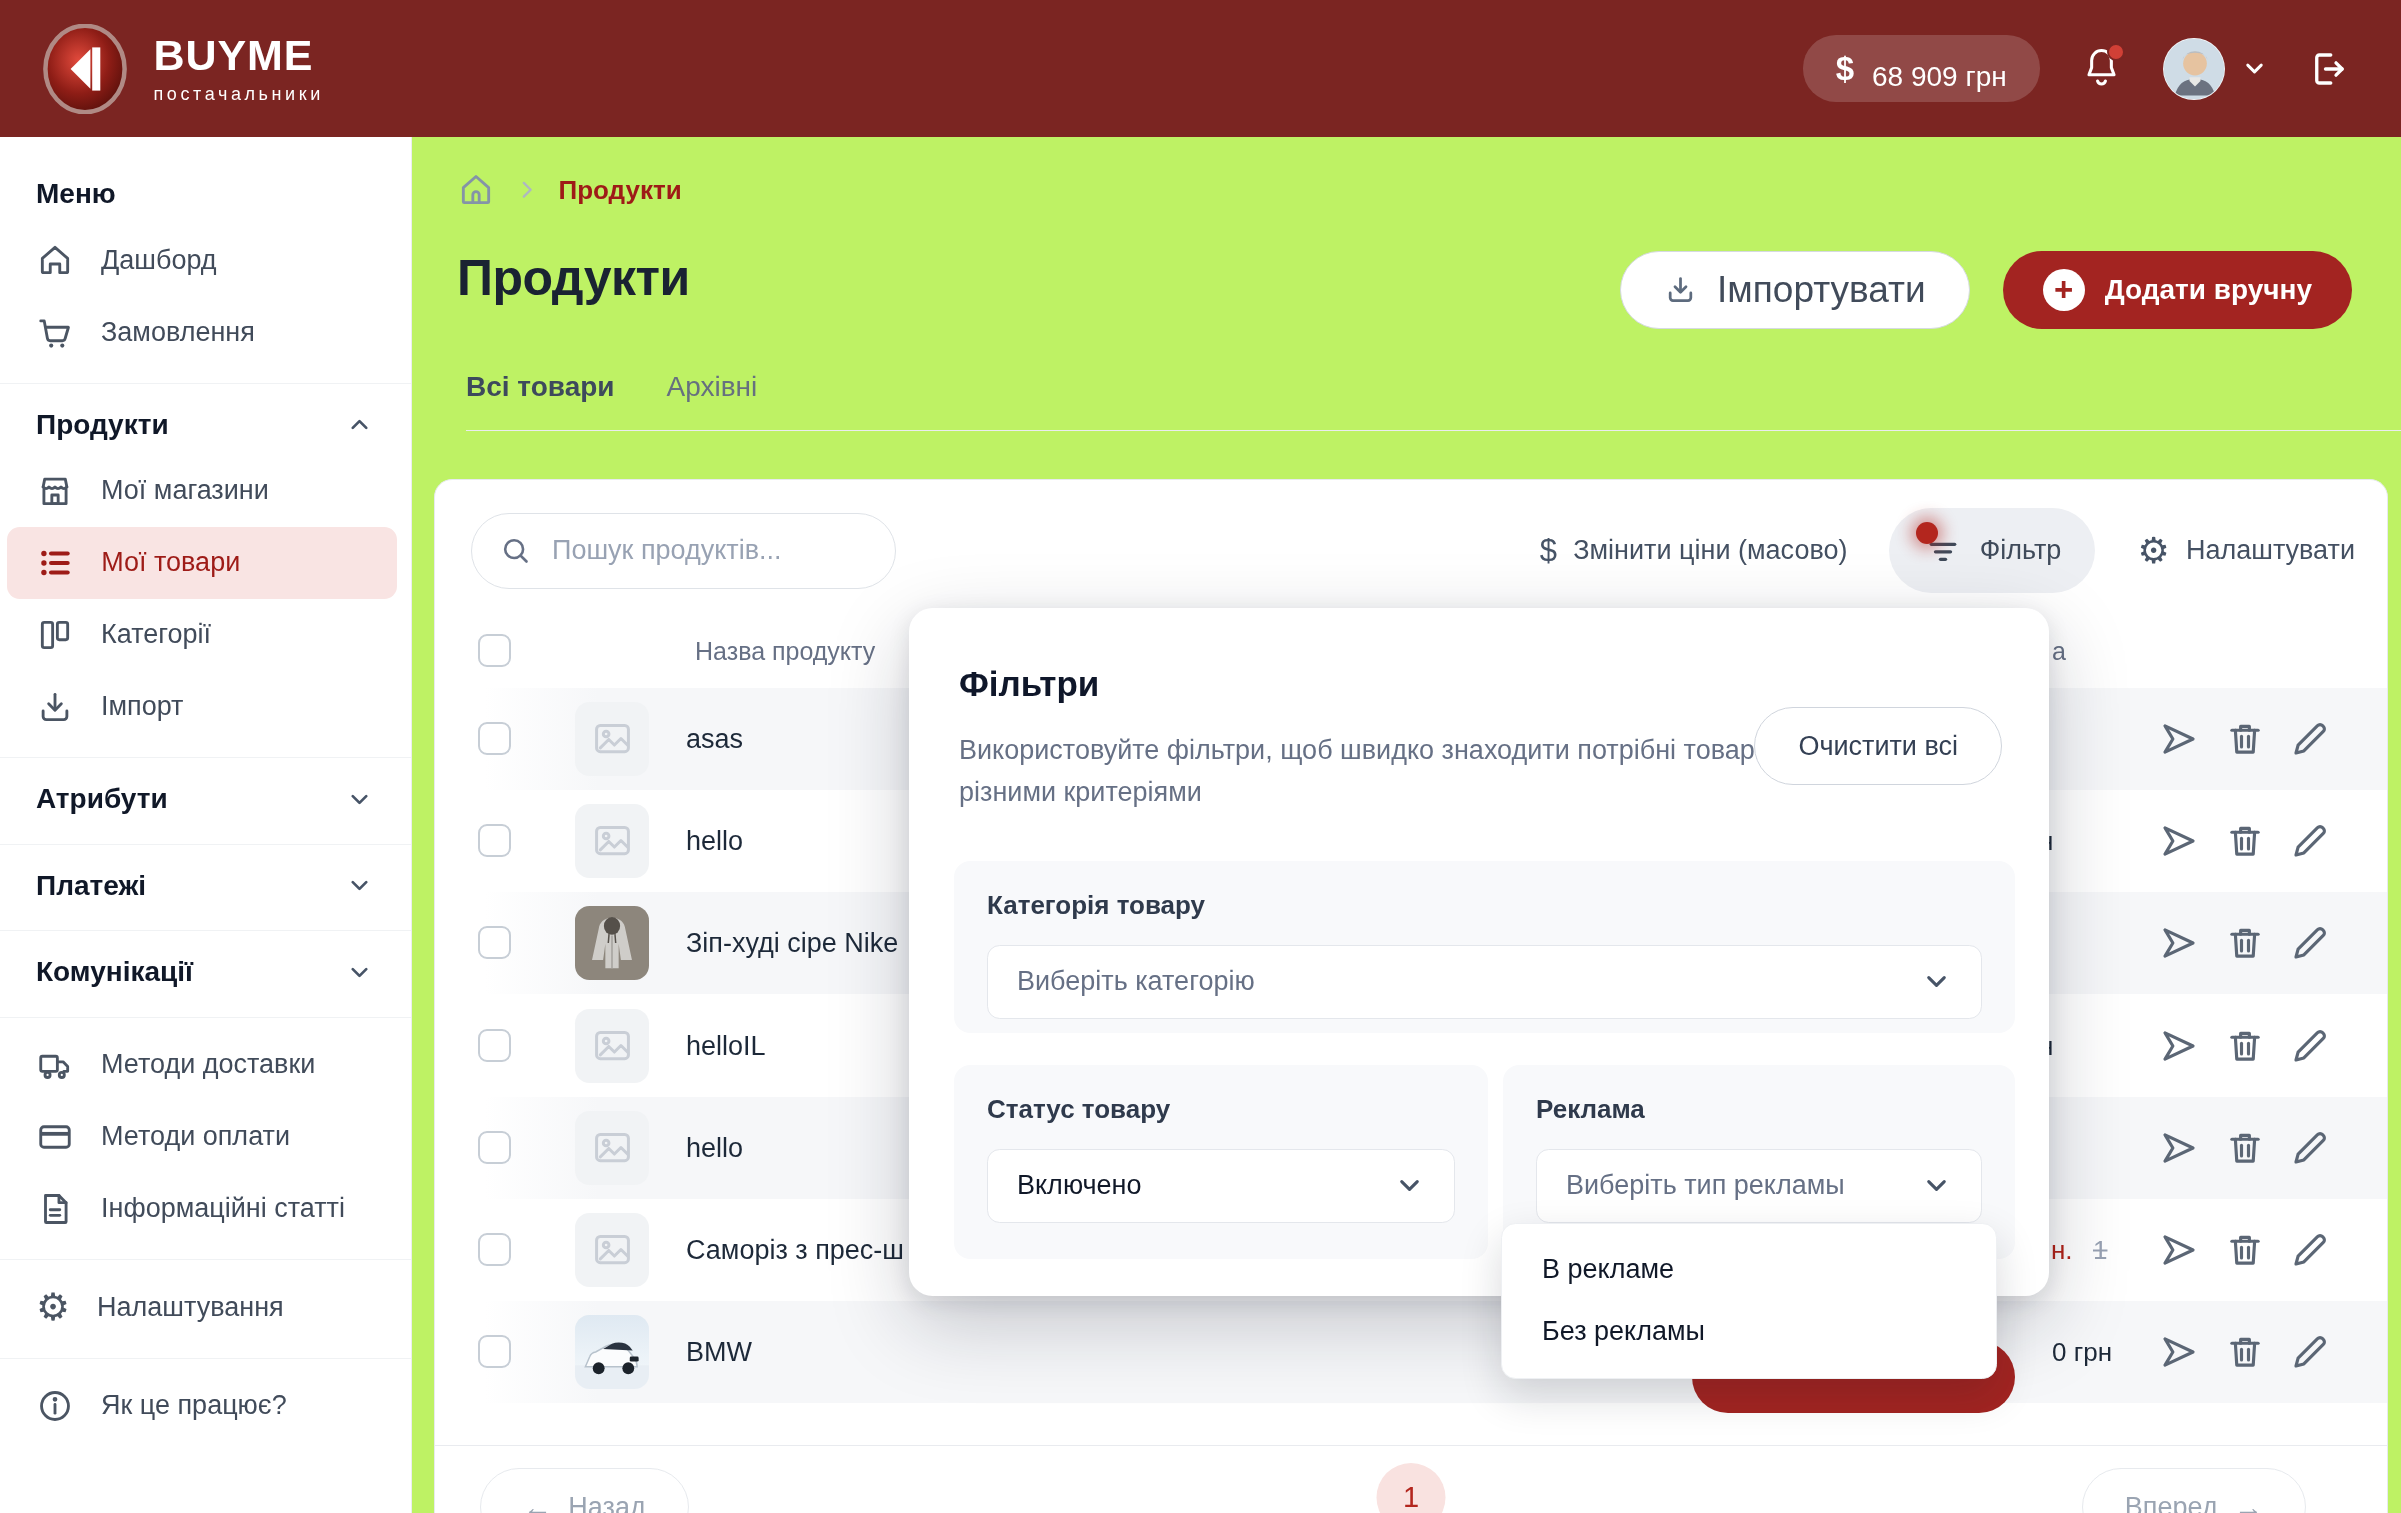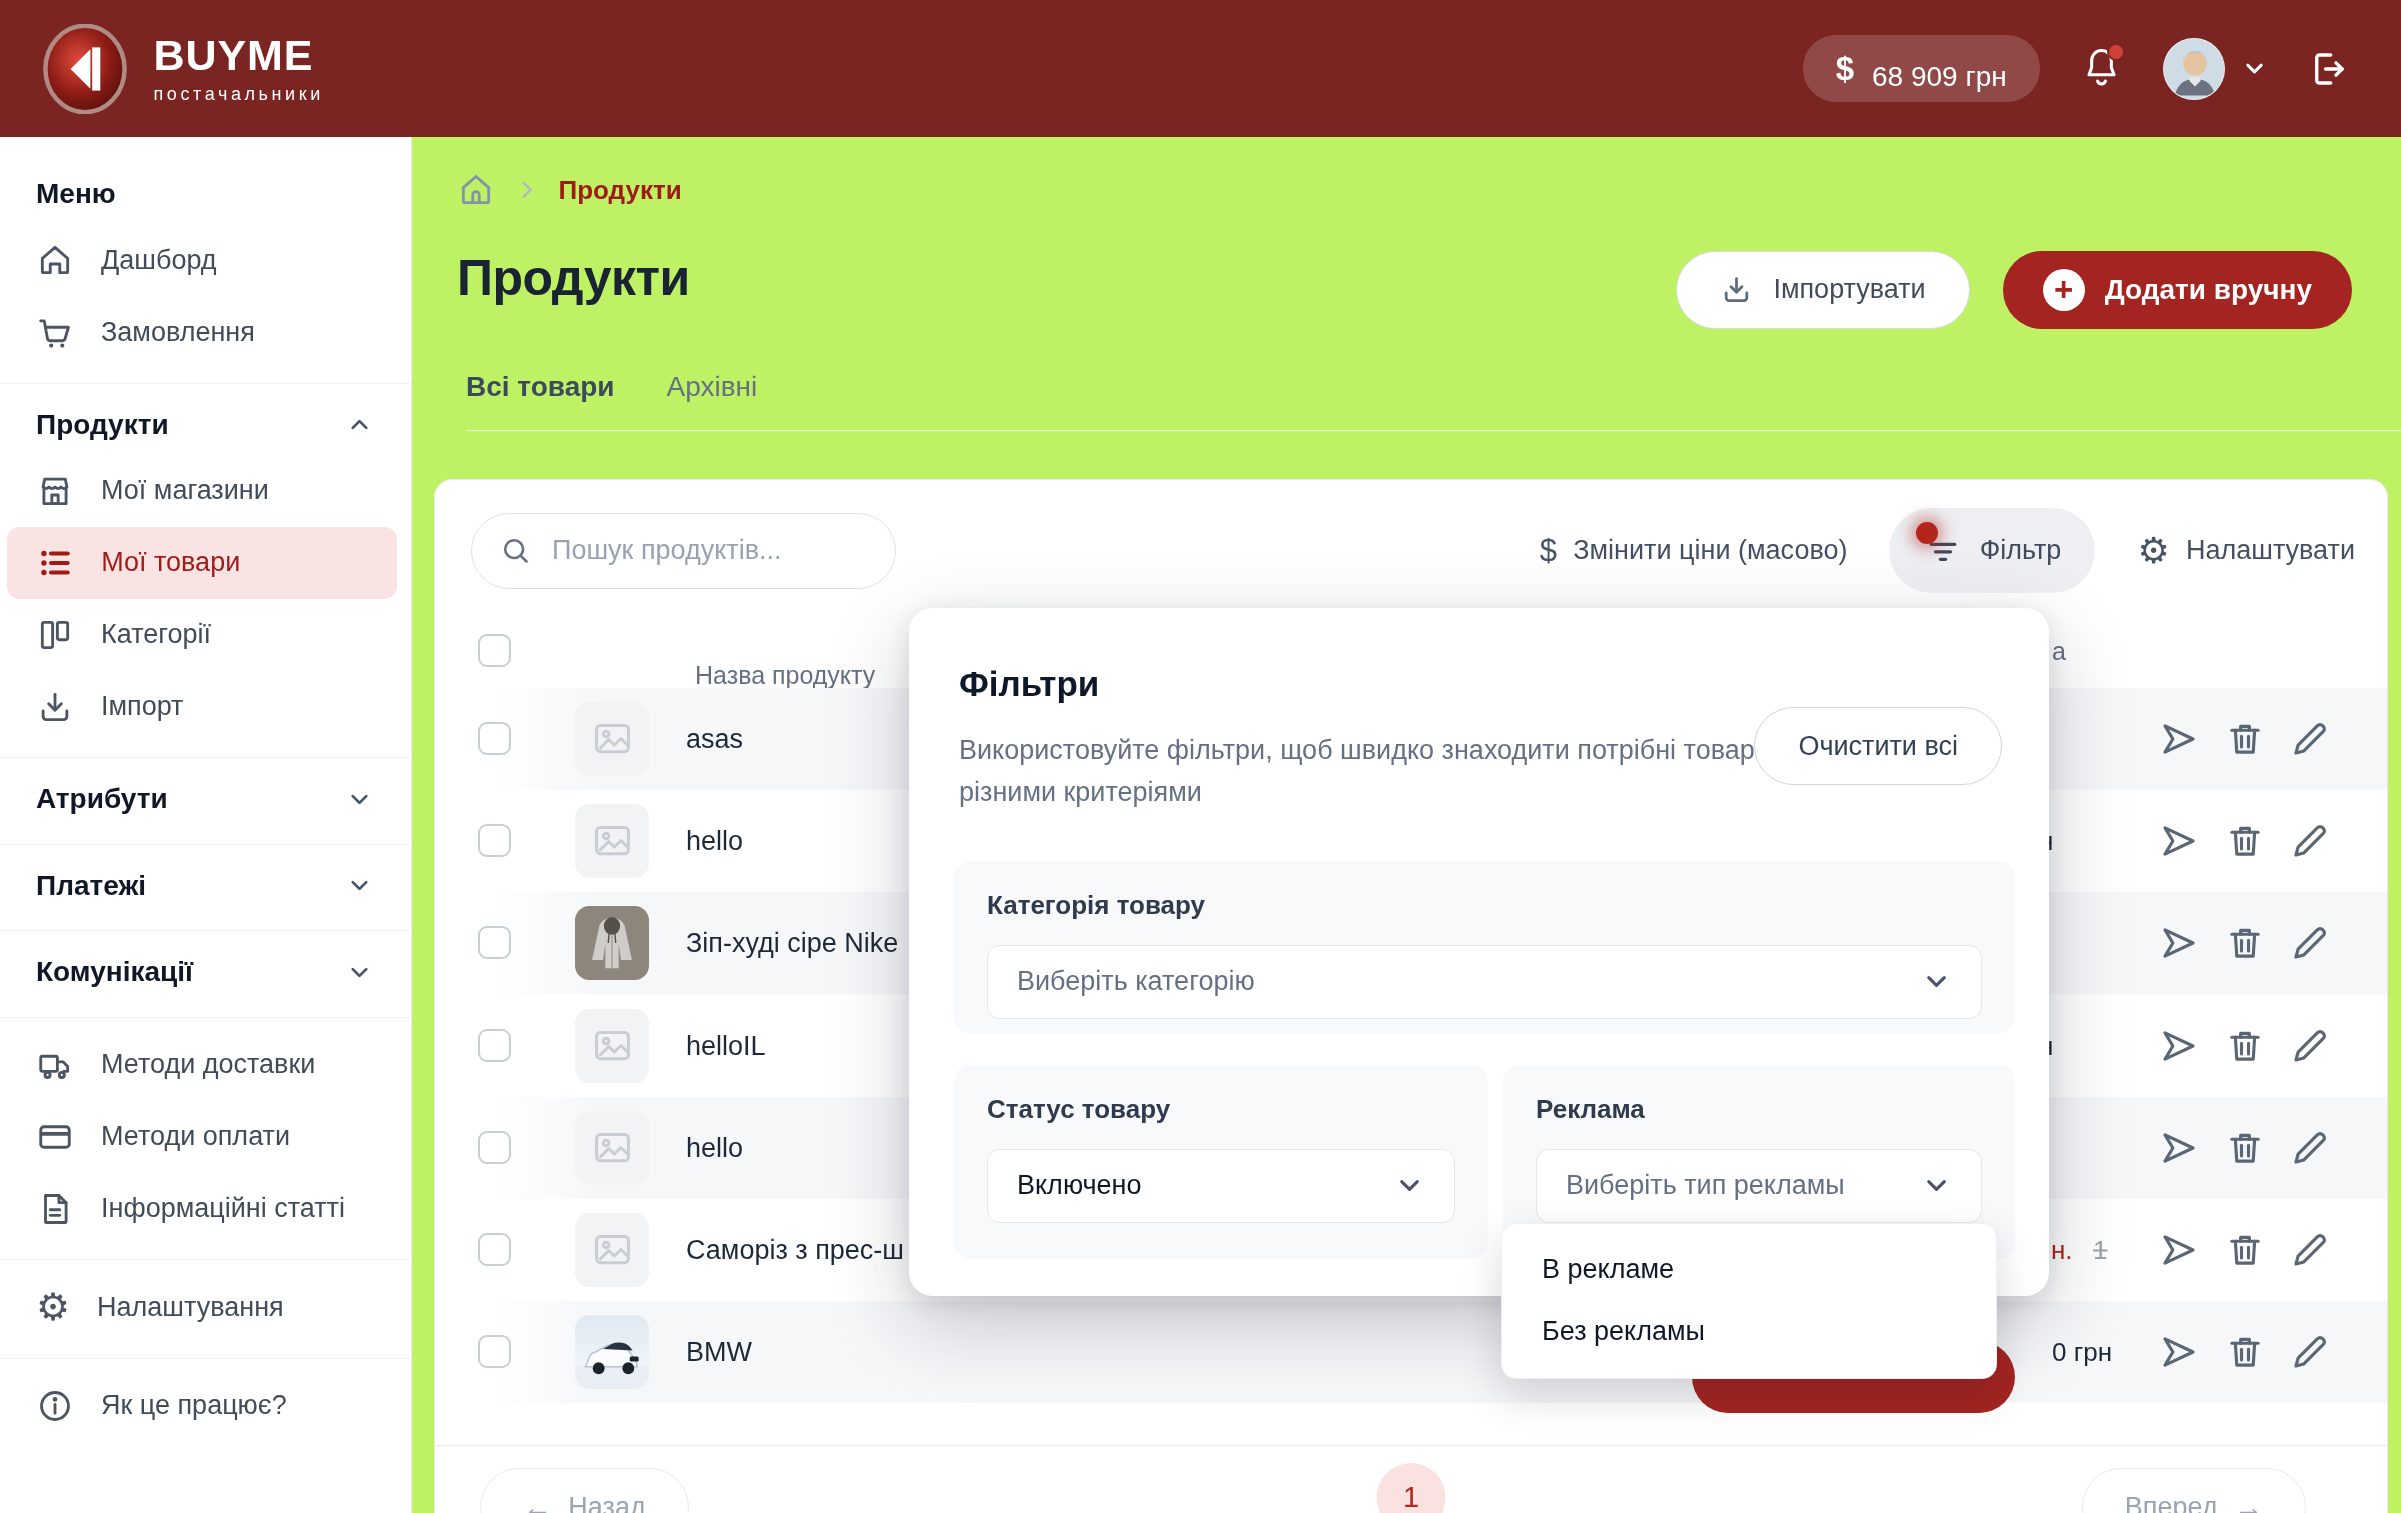--- a/index.html
+++ b/index.html
@@ -41,21 +41,21 @@
   .gear-glyph { font-size:38px; color:#4b5563; line-height:1; }
 
   
   .main { position:absolute; left:412px; top:137px; width:1990px; height:1376px; }
   .breadcrumb { display:flex; align-items:center; gap:20px; margin:34px 0 0 45px; }
   .crumb-current { font-size:26px; font-weight:700; color:#9e1b17; }
   .page-head { display:flex; align-items:flex-start; justify-content:space-between; margin:40px 50px 0 45px; }
   .page-title { font-size:50px; font-weight:700; color:#1a2332; letter-spacing:-0.5px; }
   .head-buttons { display:flex; gap:33px; margin-top:1.8px; }
   .btn-outline { display:flex; align-items:center; gap:20px; height:78px; padding:0 43px; border-radius:39px;
-                 border:1.8px solid #d5dae1; background:#fff; font-size:27px; color:#414b5a; font-weight:500; cursor:pointer; }
+                 border:1.8px solid #d5dae1; background:#fff; font-size:37px; color:#414b5a; font-weight:500; cursor:pointer; }
   .btn-red { display:flex; align-items:center; gap:20px; height:78px; padding:0 40px; border-radius:39px;
              background:#a32421; color:#fff; font-size:28px; font-weight:600; border:none; cursor:pointer; }
   .plus-circle { width:42px; height:42px; border-radius:50%; background:#fff; color:#a32421;
                  display:flex; align-items:center; justify-content:center; font-size:33px; font-weight:700; line-height:1; }
   .tabs { display:flex; gap:52px; margin:42px 0 0 54px; padding-bottom:27px; border-bottom:1.8px solid #eaecef;
           width:calc(100% - 0px); }
   .tab { font-size:28px; color:#66707f; cursor:pointer; }
   .tab.active { color:#3d4a5c; font-weight:600; }
 
   
@@ -72,21 +72,21 @@
   .tool-plain { display:flex; align-items:center; gap:16.3px; font-size:27px; color:#445062; cursor:pointer; }
   .dollar { font-size:31px; color:#475467; font-weight:500; }
   .filter-pill { position:relative; display:flex; align-items:center; gap:16.3px; height:85px; padding:0 34px;
                  border-radius:43px; background:#edeff3; font-size:27px; color:#3f4a5a; cursor:pointer; }
   .filter-ic-wrap { position:relative; width:40px; height:40px; }
   .filter-dot { position:absolute; left:-7.2px; top:-9px; width:22px; height:22px; border-radius:50%;
                 background:#b3261e; box-shadow:0 0 14.5px 5.4px rgba(179,38,30,.45); }
   .thead { position:absolute; left:0; top:141px; width:100%; height:67px; }
   .checkbox { width:33px; height:33px; border:2.7px solid #c7ced6; border-radius:9px; background:#fff; }
   .thead .checkbox { position:absolute; left:43px; top:12.7px; }
-  .col-name { position:absolute; left:260px; top:16.3px; font-size:25px; color:#667085;margin-top:24px; }
+  .col-name { position:absolute; left:260px; top:16.3px; font-size:25px; color:#667085; }
   .col-partial { position:absolute; left:1617px; top:16.3px; font-size:25px; color:#667085; }
   .trow { position:absolute; left:0; width:100%; height:102px; }
   .trow.gray { background:linear-gradient(90deg,#ffffff 0px,#ffffff 50px,#f6f7f9 163px); }
   .trow .checkbox { position:absolute; left:43px; top:34px; }
   .tile { position:absolute; left:140px; top:13.6px; width:74px; height:74px; border-radius:14.5px; overflow:hidden;
           background:#f1f3f5; display:flex; align-items:center; justify-content:center; }
   .pname { position:absolute; left:251px; top:50%; transform:translateY(-50%); font-size:27px; color:#1d2939; white-space:nowrap; }
   .frag { position:absolute; top:50%; transform:translateY(-50%); font-size:26px; white-space:nowrap; }
   .frag.dark { color:#1d2939; }
   .frag.red { color:#b42318; }

